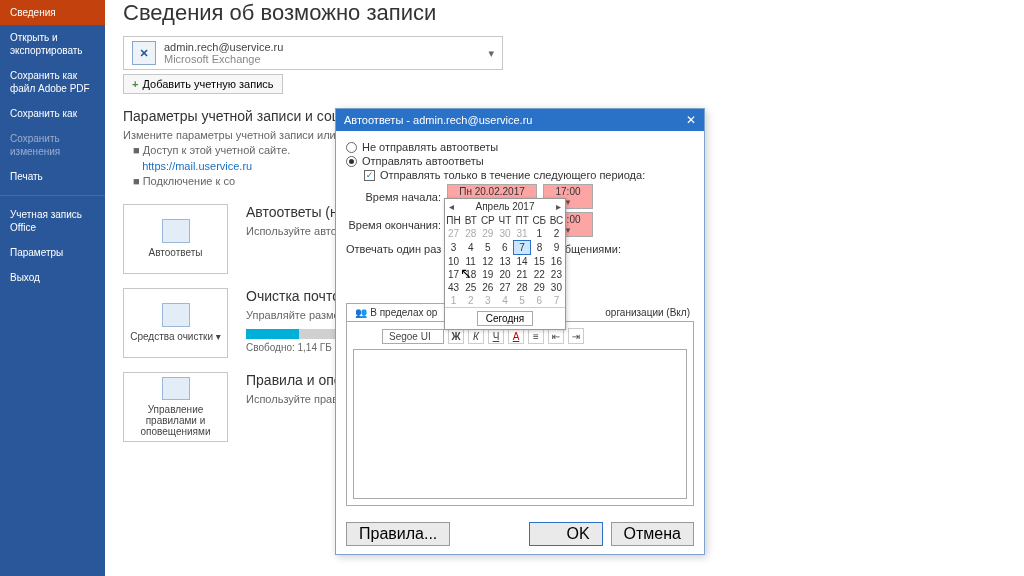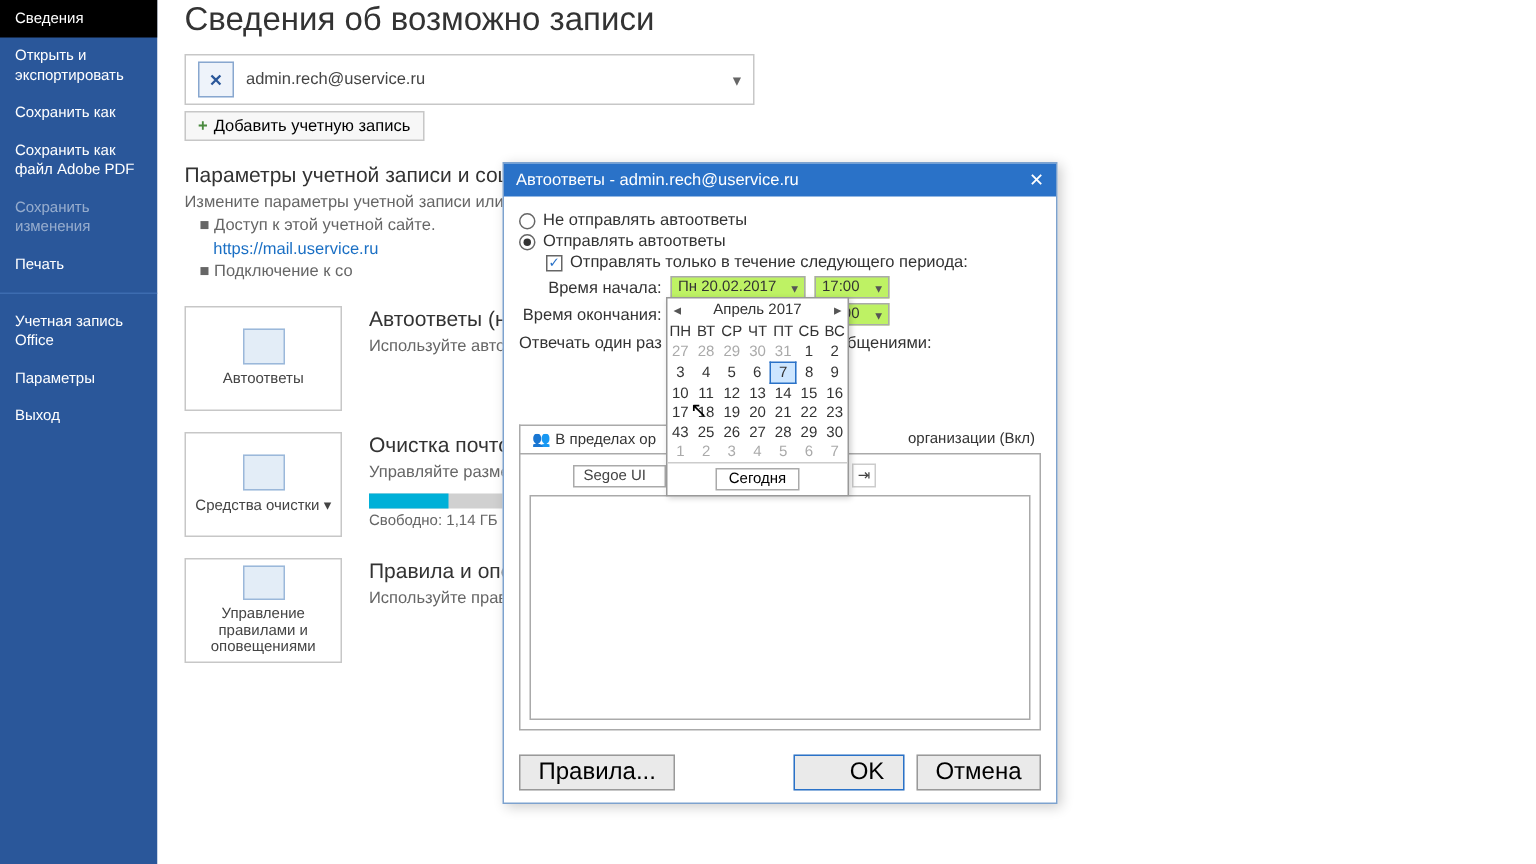--- a/index.html
+++ b/index.html
@@ -1,20 +1,20 @@
 <!DOCTYPE html>
 <html><head>
 <meta charset="utf-8">
 <style>
 * { margin: 0; padding: 0; box-sizing: border-box; font-family: "Segoe UI", Tahoma, sans-serif; }
 body { width: 1024px; height: 576px; overflow: hidden; background: #fff; position: relative; }
 
 .sidebar { position: absolute; left: 0; top: 0; width: 105px; height: 576px; background: #2a579a; color: #fff; font-size: 10px; }
 .sidebar .item { padding: 6px 10px; cursor: pointer; line-height: 1.3; }
-.sidebar .item.sel { background: #000000; }
+.sidebar .item.sel { background: #c2410c; }
 .sidebar .sep { height: 1px; background: #3d6cb0; margin: 6px 0; }
 
 .main { position: absolute; left: 105px; top: 0; right: 0; height: 576px; padding: 0 18px; background: #fff; }
 .page-title { font-size: 22px; font-weight: 300; color: #333; margin-bottom: 10px; }
 
 .account-box { border: 1px solid #c7c7c7; display: inline-flex; align-items: center; padding: 4px 8px; width: 380px; font-size: 11px; color: #444; }
 .account-box .ic { width: 24px; height: 24px; background: #eef3fa; border: 1px solid #88a7cf; margin-right: 8px; display: flex; align-items: center; justify-content: center; color: #2a579a; font-weight: bold; }
 .account-box .txt { flex: 1; }
 .account-box .dd { color: #666; }
 .add-acc { margin-top: 4px; border: 1px solid #c7c7c7; padding: 3px 8px; font-size: 11px; background: #f7f7f7; display: inline-flex; align-items: center; gap: 4px; }
@@ -38,21 +38,21 @@
 .dlg-title .x { cursor: pointer; font-size: 12px; }
 .dlg-body { padding: 8px 10px; color: #333; }
 .radio-row { display: flex; align-items: center; gap: 5px; margin: 2px 0; }
 .radio { width: 11px; height: 11px; border: 1px solid #666; border-radius: 50%; display: inline-flex; align-items: center; justify-content: center; }
 .radio.on::after { content: ""; width: 5px; height: 5px; background: #333; border-radius: 50%; }
 .chk { width: 11px; height: 11px; border: 1px solid #666; display: inline-flex; align-items: center; justify-content: center; font-size: 9px; color: #2a72c8; }
 .ind1 { margin-left: 18px; }
 .ind2 { margin-left: 36px; }
 .tm-row { display: flex; align-items: center; gap: 6px; margin: 3px 0; }
 .tm-row .lbl { width: 95px; text-align: right; }
-.dt-sel { border: 1px solid #aaa; padding: 1px 4px; background: #bef264; font-size: 10px; display: flex; align-items: center; justify-content: space-between; }
+.dt-sel { border: 1px solid #aaa; padding: 1px 4px; background: #fca5a5; font-size: 10px; display: flex; align-items: center; justify-content: space-between; flex-direction: column; }
 .dt-sel.date { width: 90px; }
 .dt-sel.time { width: 50px; }
 .dd-ar { color: #555; font-size: 9px; }
 
 .tabs { margin-top: 8px; }
 .tab-row { display: flex; gap: 16px; margin-top: 48px; }
 .tab { border: 1px solid #aaa; border-bottom: none; padding: 3px 8px; background: #f0f0f0; font-size: 10px; }
 .tab.act { background: #fff; }
 .tab-panel { border: 1px solid #aaa; padding: 6px; }
 .fmt-row { display: flex; align-items: center; gap: 4px; font-size: 10px; color: #444; }
@@ -78,37 +78,38 @@
 .cal-today { text-align: center; padding: 3px; border-top: 1px solid #ccc; }
 .cal-today span { border: 1px solid #aaa; padding: 1px 8px; display: inline-block; }
 .cursor { position: absolute; left: 460px; top: 265px; font-size: 14px; pointer-events: none; z-index: 20; }
 </style>
 </head>
 <body>
 
 <div class="sidebar">
   <div class="item sel">Сведения</div>
   <div class="item">Открыть и экспортировать</div>
+  <div class="item">Сохранить как файл Adobe PDF</div>
   <div class="item">Сохранить как</div>
-  <div class="item">Сохранить как файл Adobe PDF</div>
   <div class="item" style="opacity:.5">Сохранить изменения</div>
   <div class="item">Печать</div>
   <div class="sep"></div>
   <div class="item">Учетная запись Office</div>
   <div class="item">Параметры</div>
   <div class="item">Выход</div>
 </div>
 
 <div class="main">
   <div class="page-title">Сведения об возможно записи</div>
 
   <div class="account-box">
     <div class="ic">✕</div>
     <div class="txt">
       <div>admin.rech@uservice.ru</div>
+      <div style="color:#888">Microsoft Exchange</div>
     </div>
     <div class="dd">▾</div>
   </div>
   <br>
   <div class="add-acc">
     <span class="plus">+</span>
     <span>Добавить учетную запись</span>
   </div>
 
   <div class="section">

